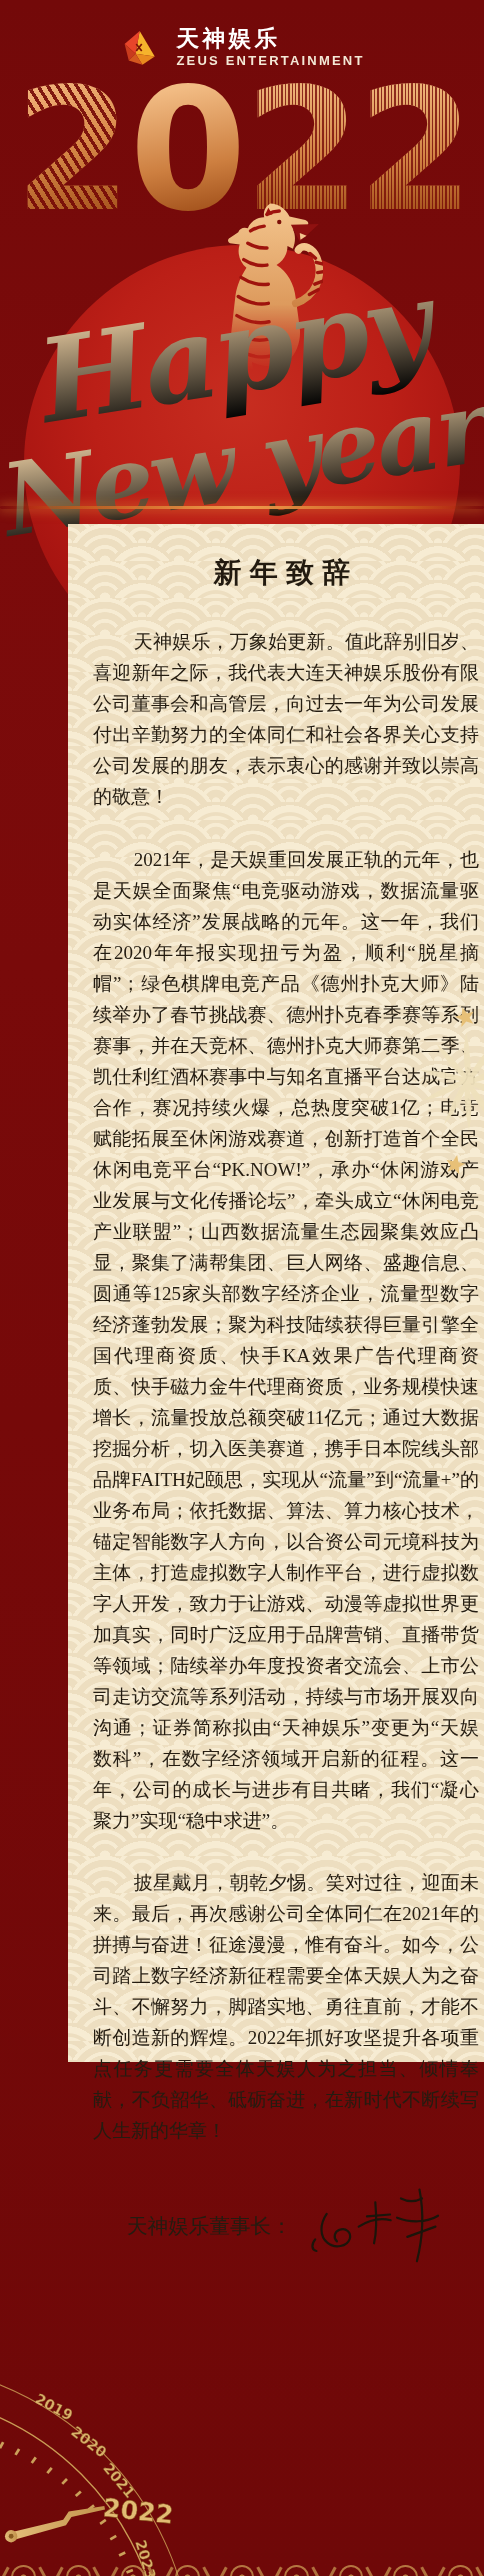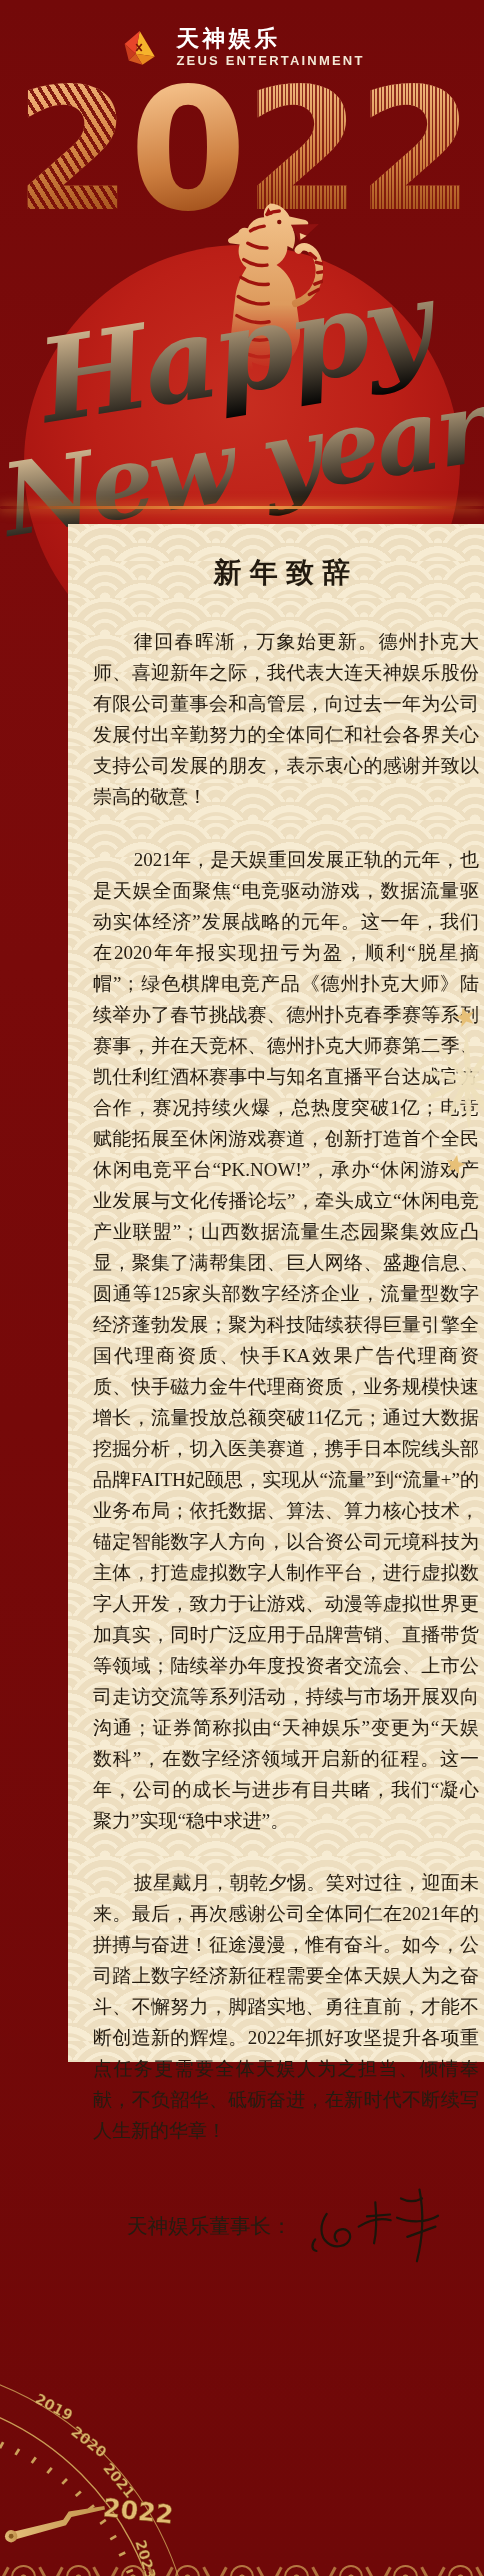--- a/index.html
+++ b/index.html
@@ -144,21 +144,21 @@
       </linearGradient>
     </defs>
     <text x="350" y="200" text-anchor="middle" font-size="168" font-style="italic" font-weight="bold" font-family="DejaVu Serif, Liberation Serif, serif" fill="url(#gld)" letter-spacing="-6" transform="rotate(-9 350 200)">Happy</text>
     <text x="365" y="355" text-anchor="middle" font-size="146" font-style="italic" font-weight="bold" font-family="DejaVu Serif, Liberation Serif, serif" fill="url(#gld)" letter-spacing="-5" transform="rotate(-9 365 355)">New year</text>
   </svg>
 
   <div class="glow-line"></div>
 
   <div class="card">
     <h1 class="letter-title">新年致辞</h1>
-    <p>律回春晖渐，万象始更新。德州扑克大师、喜迎新年之际，我代表大连天神娱乐股份有限公司董事会和高管层，向过去一年为公司发展付出辛勤努力的全体同仁和社会各界关心支持公司发展的朋友，表示衷心的感谢并致以崇高的敬意！</p>
+    <p>天神娱乐，万象始更新。值此辞别旧岁、喜迎新年之际，我代表大连天神娱乐股份有限公司董事会和高管层，向过去一年为公司发展付出辛勤努力的全体同仁和社会各界关心支持公司发展的朋友，表示衷心的感谢并致以崇高的敬意！</p>
     <p>2021年，是天娱重回发展正轨的元年，也是天娱全面聚焦“电竞驱动游戏，数据流量驱动实体经济”发展战略的元年。这一年，我们在2020年年报实现扭亏为盈，顺利“脱星摘帽”；绿色棋牌电竞产品《德州扑克大师》陆续举办了春节挑战赛、德州扑克春季赛等系列赛事，并在天竞杯、德州扑克大师赛第二季、凯仕利红酒杯赛事中与知名直播平台达成官方合作，赛况持续火爆，总热度突破1亿；电竞赋能拓展至休闲游戏赛道，创新打造首个全民休闲电竞平台“PK.NOW!”，承办“休闲游戏产业发展与文化传播论坛”，牵头成立“休闲电竞产业联盟”；山西数据流量生态园聚集效应凸显，聚集了满帮集团、巨人网络、盛趣信息、圆通等125家头部数字经济企业，流量型数字经济蓬勃发展；聚为科技陆续获得巨量引擎全国代理商资质、快手KA效果广告代理商资质、快手磁力金牛代理商资质，业务规模快速增长，流量投放总额突破11亿元；通过大数据挖掘分析，切入医美赛道，携手日本院线头部品牌FAITH妃颐思，实现从“流量”到“流量+”的业务布局；依托数据、算法、算力核心技术，锚定智能数字人方向，以合资公司元境科技为主体，打造虚拟数字人制作平台，进行虚拟数字人开发，致力于让游戏、动漫等虚拟世界更加真实，同时广泛应用于品牌营销、直播带货等领域；陆续举办年度投资者交流会、上市公司走访交流等系列活动，持续与市场开展双向沟通；证券简称拟由“天神娱乐”变更为“天娱数科”，在数字经济领域开启新的征程。这一年，公司的成长与进步有目共睹，我们“凝心聚力”实现“稳中求进”。</p>
     <p>披星戴月，朝乾夕惕。笑对过往，迎面未来。最后，再次感谢公司全体同仁在2021年的拼搏与奋进！征途漫漫，惟有奋斗。如今，公司踏上数字经济新征程需要全体天娱人为之奋斗、不懈努力，脚踏实地、勇往直前，才能不断创造新的辉煌。2022年抓好攻坚提升各项重点任务更需要全体天娱人为之担当、倾情奉献，不负韶华、砥砺奋进，在新时代不断续写人生新的华章！</p>
     <div class="sign-row">
       <span class="sign-label">天神娱乐董事长：</span>
       <svg class="signature" width="154" height="96" viewBox="0 0 240 150">
         <g stroke="#1b150b" stroke-width="3.4" fill="none" stroke-linecap="round">
           <path d="M14,96 c-6,8 -6,16 2,18"></path>
           <path d="M32,56 c-11,16 -11,35 1,45 c12,10 31,6 35,-6 c3,-10 -6,-18 -16,-14 c-8,3 -10,12 -4,18"></path>
           <path d="M82,76 c16,-10 34,-14 50,-10"></path>
           <path d="M108,38 c2,22 2,46 -2,64"></path>

